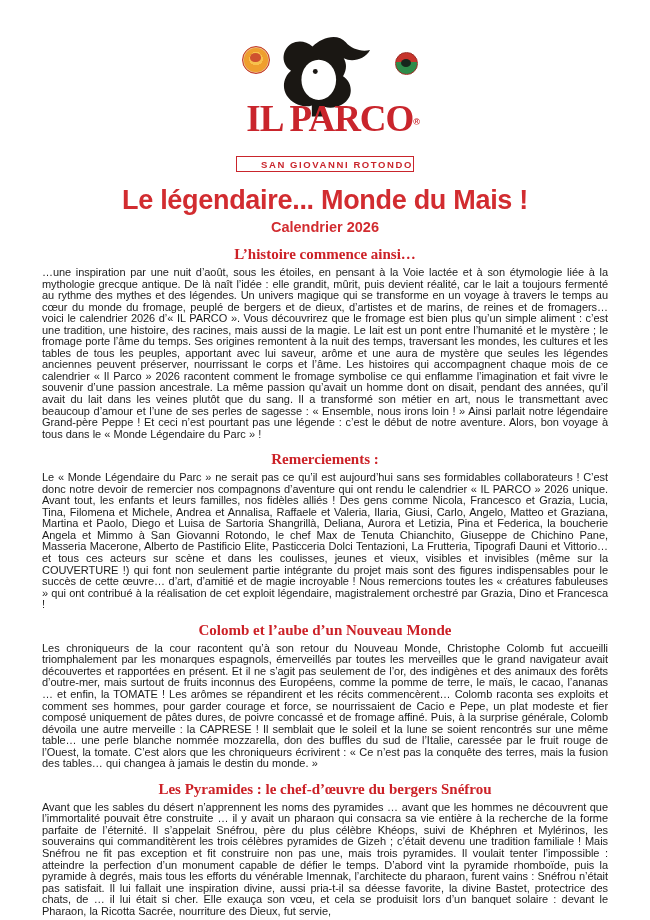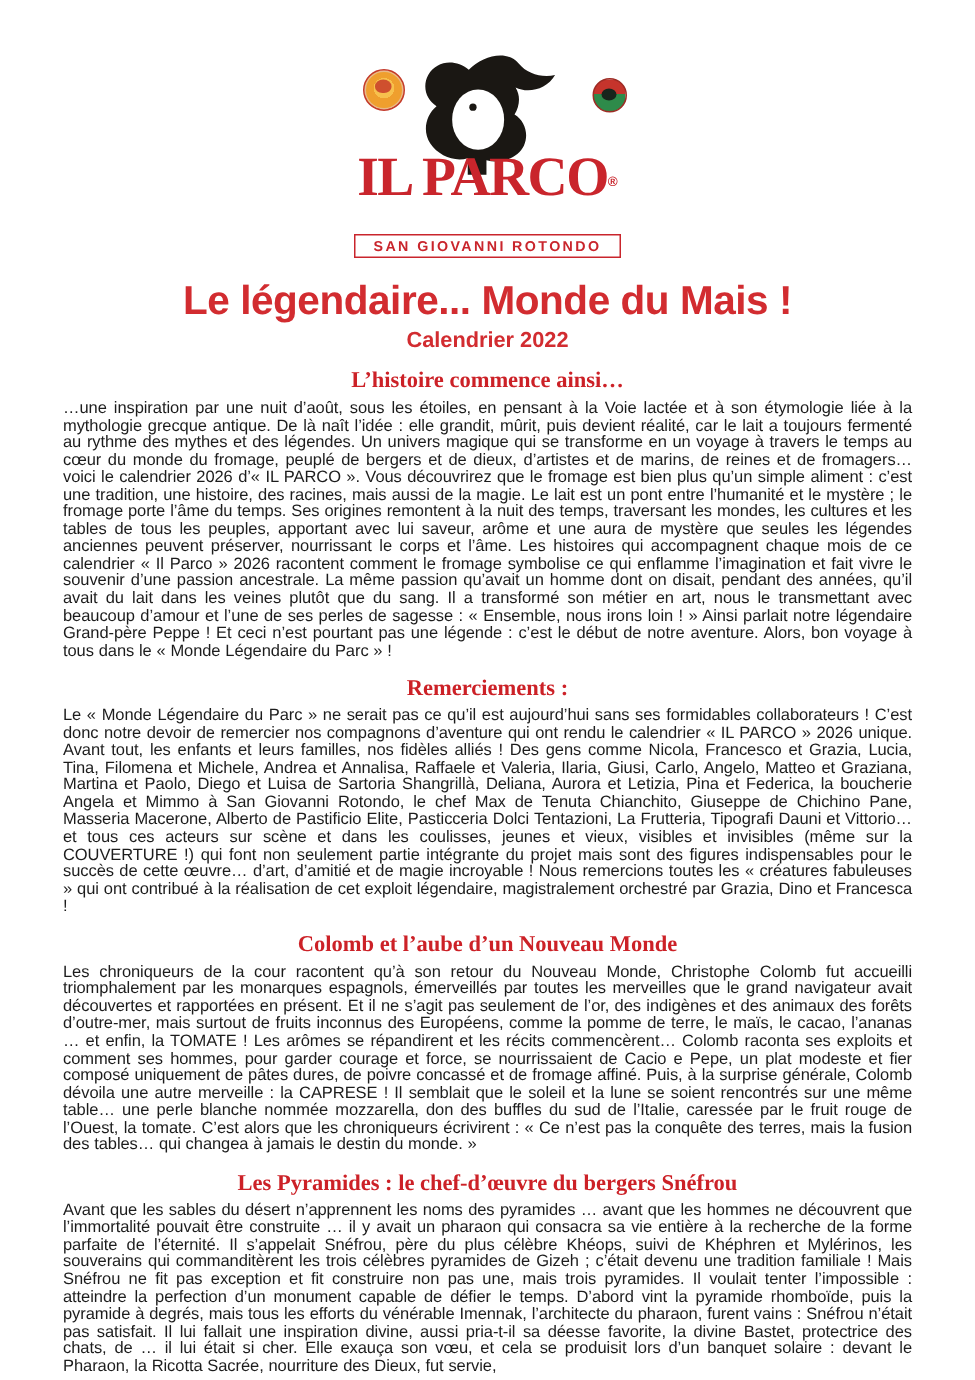--- a/index.html
+++ b/index.html
@@ -2,21 +2,21 @@
 <html lang="fr"><head>
 <meta charset="utf-8">
 <style>
   html,body{margin:0;padding:0;background:#ffffff;}
   .page{
     position:relative;width:650px;height:920px;margin:0 auto;background:#ffffff;
     font-family:"Liberation Sans",sans-serif;overflow:hidden;box-sizing:border-box;
   }
   .content{padding:0 38px;}
   
-  .logo{position:relative;width:190px;margin:34px auto 0;text-align:center;}
+  .logo{position:relative;width:190px;margin:34px auto 0;text-align:right;}
   .bull-wrap{position:relative;height:86px;}
   .bull{display:block;margin:0 auto;}
   .badge{position:absolute;border-radius:50%;}
   .badge-gold{
     left:12px;top:12px;width:26px;height:26px;
     background:radial-gradient(circle at 50% 45%, #f7c14d 0 35%, #ef9f2e 35% 72%, #d8522b 72% 100%);
     border:1.5px solid #c3392b;box-shadow:0 0 0 1px #e8b98a inset;
   }
   .badge-gold::after{content:"";position:absolute;left:7px;top:6px;width:11px;height:9px;
     background:#c43327;border-radius:50% 50% 45% 45%;opacity:.8;}
@@ -66,21 +66,21 @@
       </svg>
       <span class="badge badge-emblem"></span>
     </div>
     <div class="brand-line">
       <span class="brand">IL PARCO</span><span class="reg">®</span>
     </div>
     <div class="banner">SAN GIOVANNI ROTONDO</div>
   </header>
 
   <h1 class="title">Le légendaire... Monde du Mais !</h1>
-  <h2 class="subtitle">Calendrier 2022</h2>
+  <h2 class="subtitle">Calendrier 2026</h2>
 
   <div class="content">
 
     <section>
       <h3 class="sec-heading">L’histoire commence ainsi…</h3>
       <p class="sec-body">…une inspiration par une nuit d’août, sous les étoiles, en pensant à la Voie lactée et à son étymologie liée à la mythologie grecque antique. De là naît l’idée : elle grandit, mûrit, puis devient réalité, car le lait a toujours fermenté au rythme des mythes et des légendes. Un univers magique qui se transforme en un voyage à travers le temps au cœur du monde du fromage, peuplé de bergers et de dieux, d’artistes et de marins, de reines et de fromagers… voici le calendrier 2026 d’« IL PARCO ». Vous découvrirez que le fromage est bien plus qu’un simple aliment : c’est une tradition, une histoire, des racines, mais aussi de la magie. Le lait est un pont entre l’humanité et le mystère ; le fromage porte l’âme du temps. Ses origines remontent à la nuit des temps, traversant les mondes, les cultures et les tables de tous les peuples, apportant avec lui saveur, arôme et une aura de mystère que seules les légendes anciennes peuvent préserver, nourrissant le corps et l’âme. Les histoires qui accompagnent chaque mois de ce calendrier « Il Parco » 2026 racontent comment le fromage symbolise ce qui enflamme l’imagination et fait vivre le souvenir d’une passion ancestrale. La même passion qu’avait un homme dont on disait, pendant des années, qu’il avait du lait dans les veines plutôt que du sang. Il a transformé son métier en art, nous le transmettant avec beaucoup d’amour et l’une de ses perles de sagesse : « Ensemble, nous irons loin ! » Ainsi parlait notre légendaire Grand-père Peppe ! Et ceci n’est pourtant pas une légende : c’est le début de notre aventure. Alors, bon voyage à tous dans le « Monde Légendaire du Parc » !</p>
     </section>
 
     <section>
       <h3 class="sec-heading">Remerciements :</h3>

